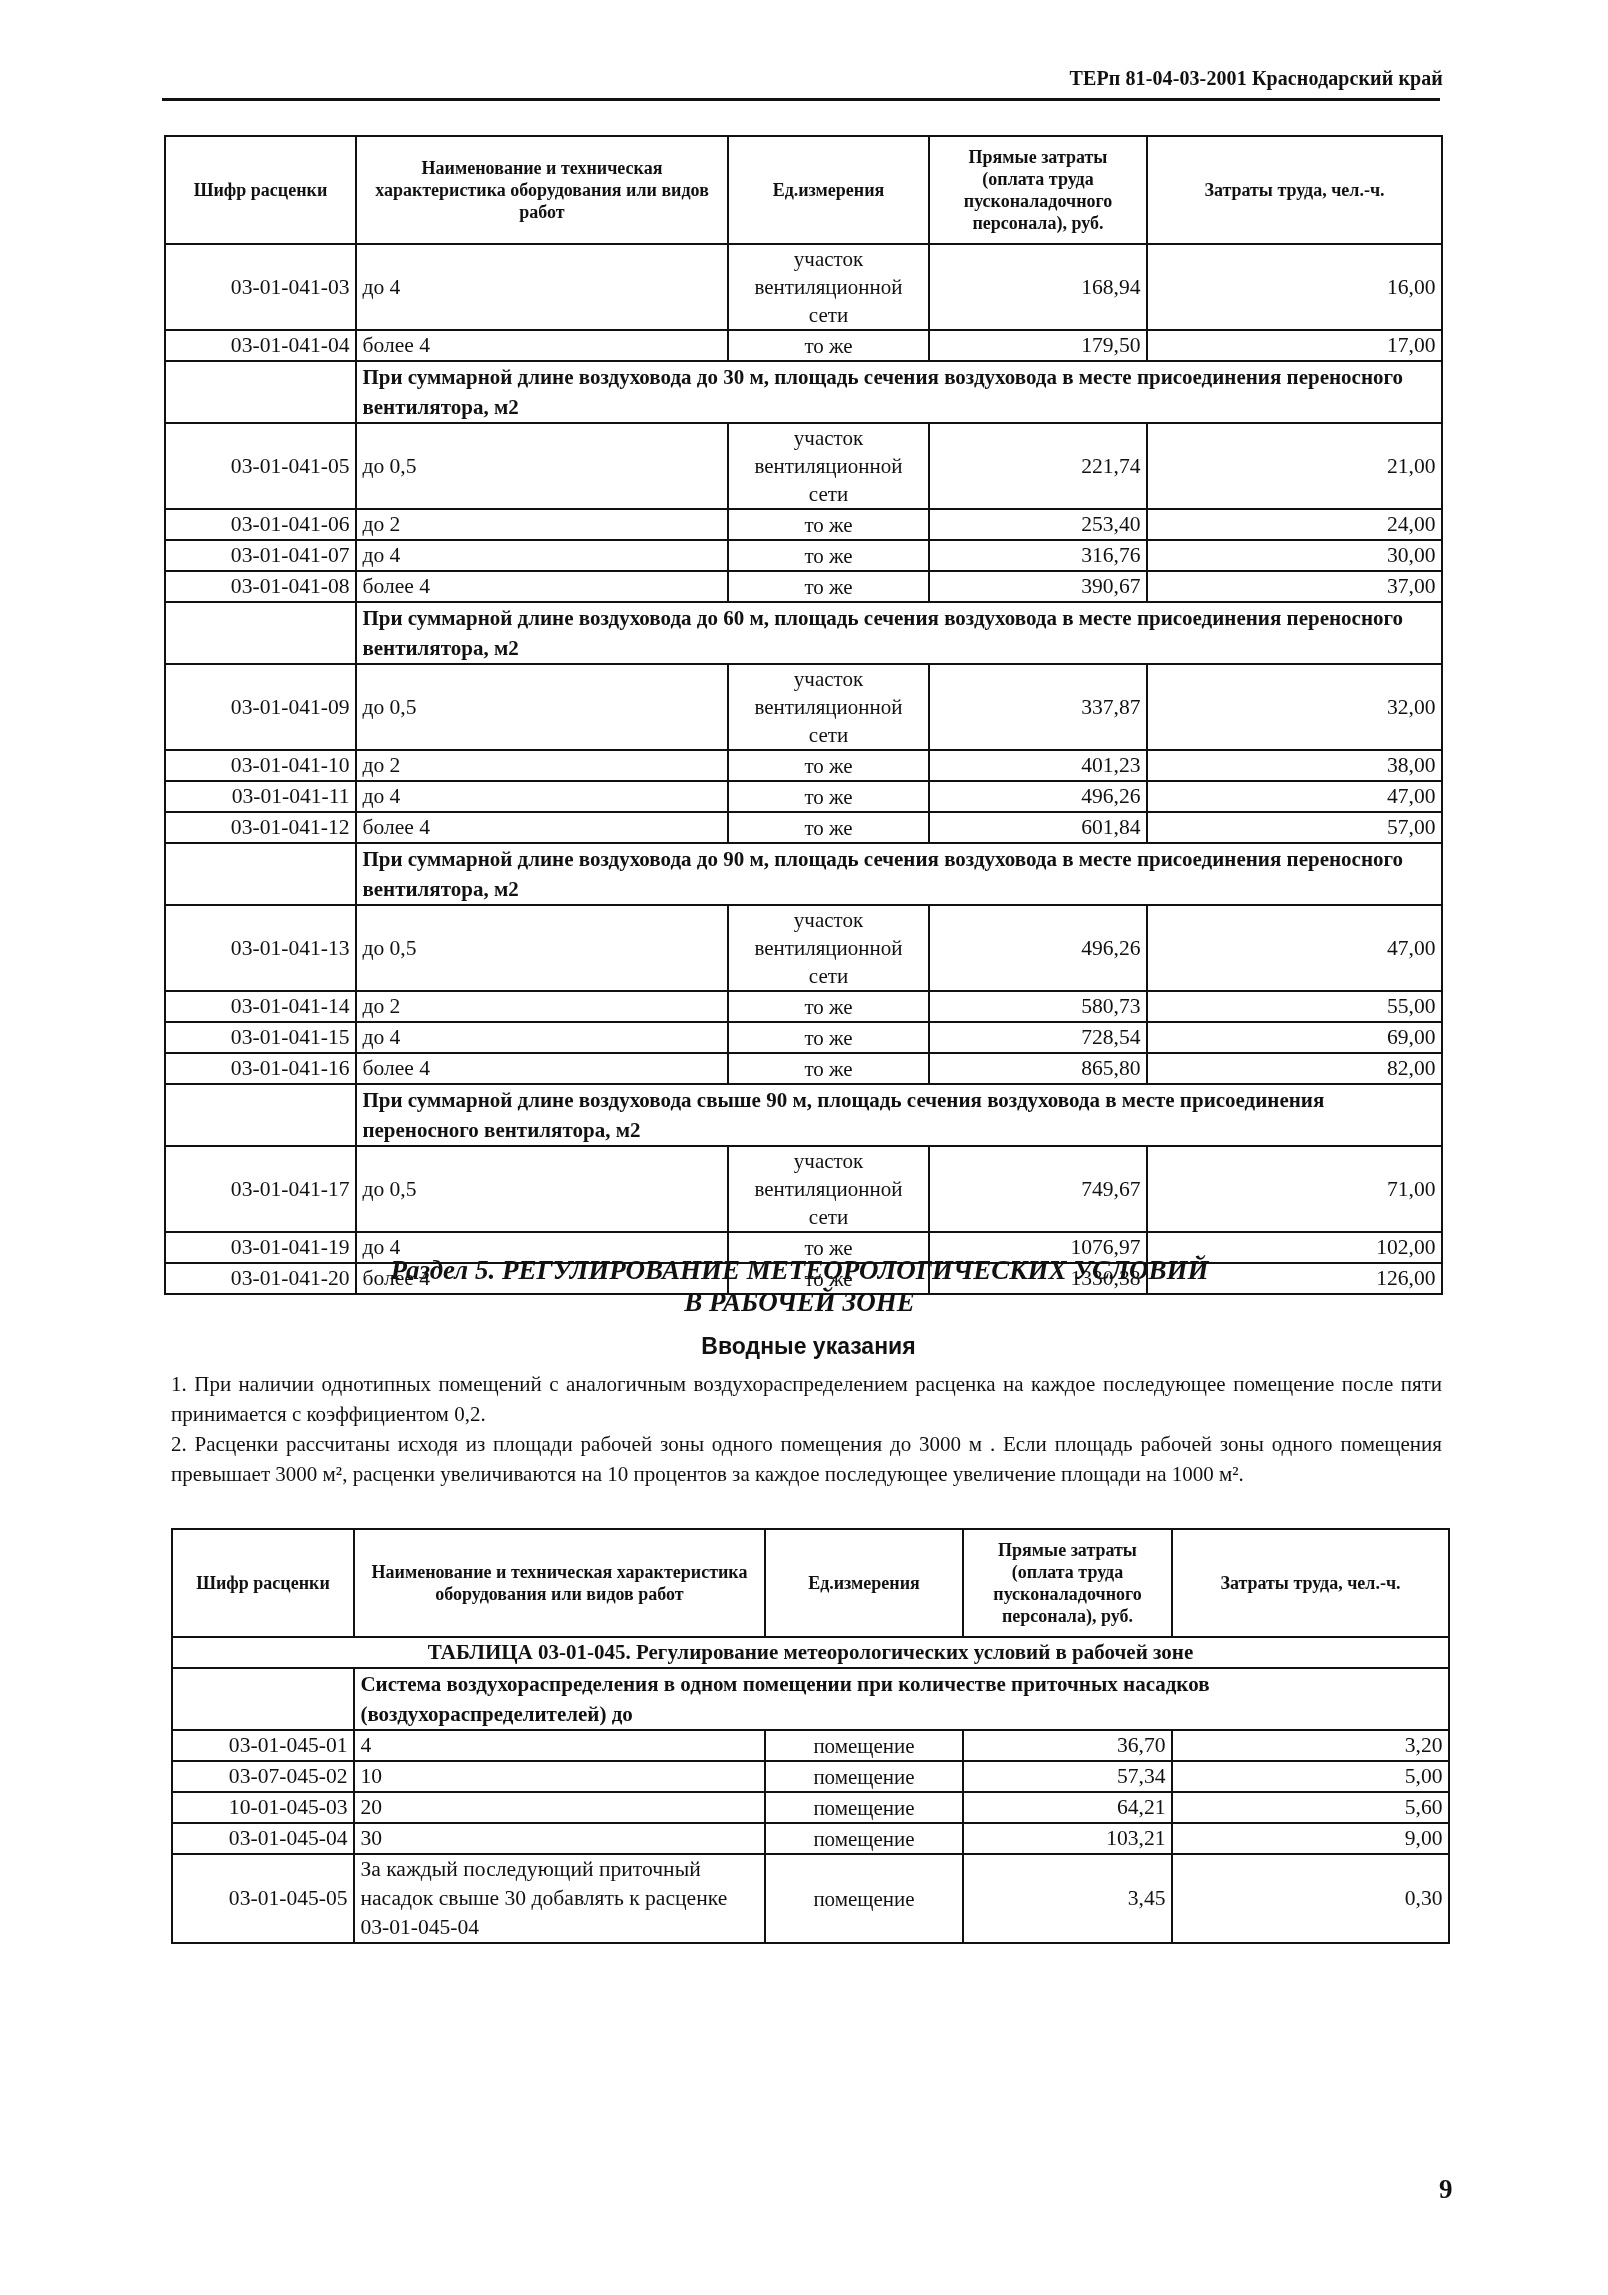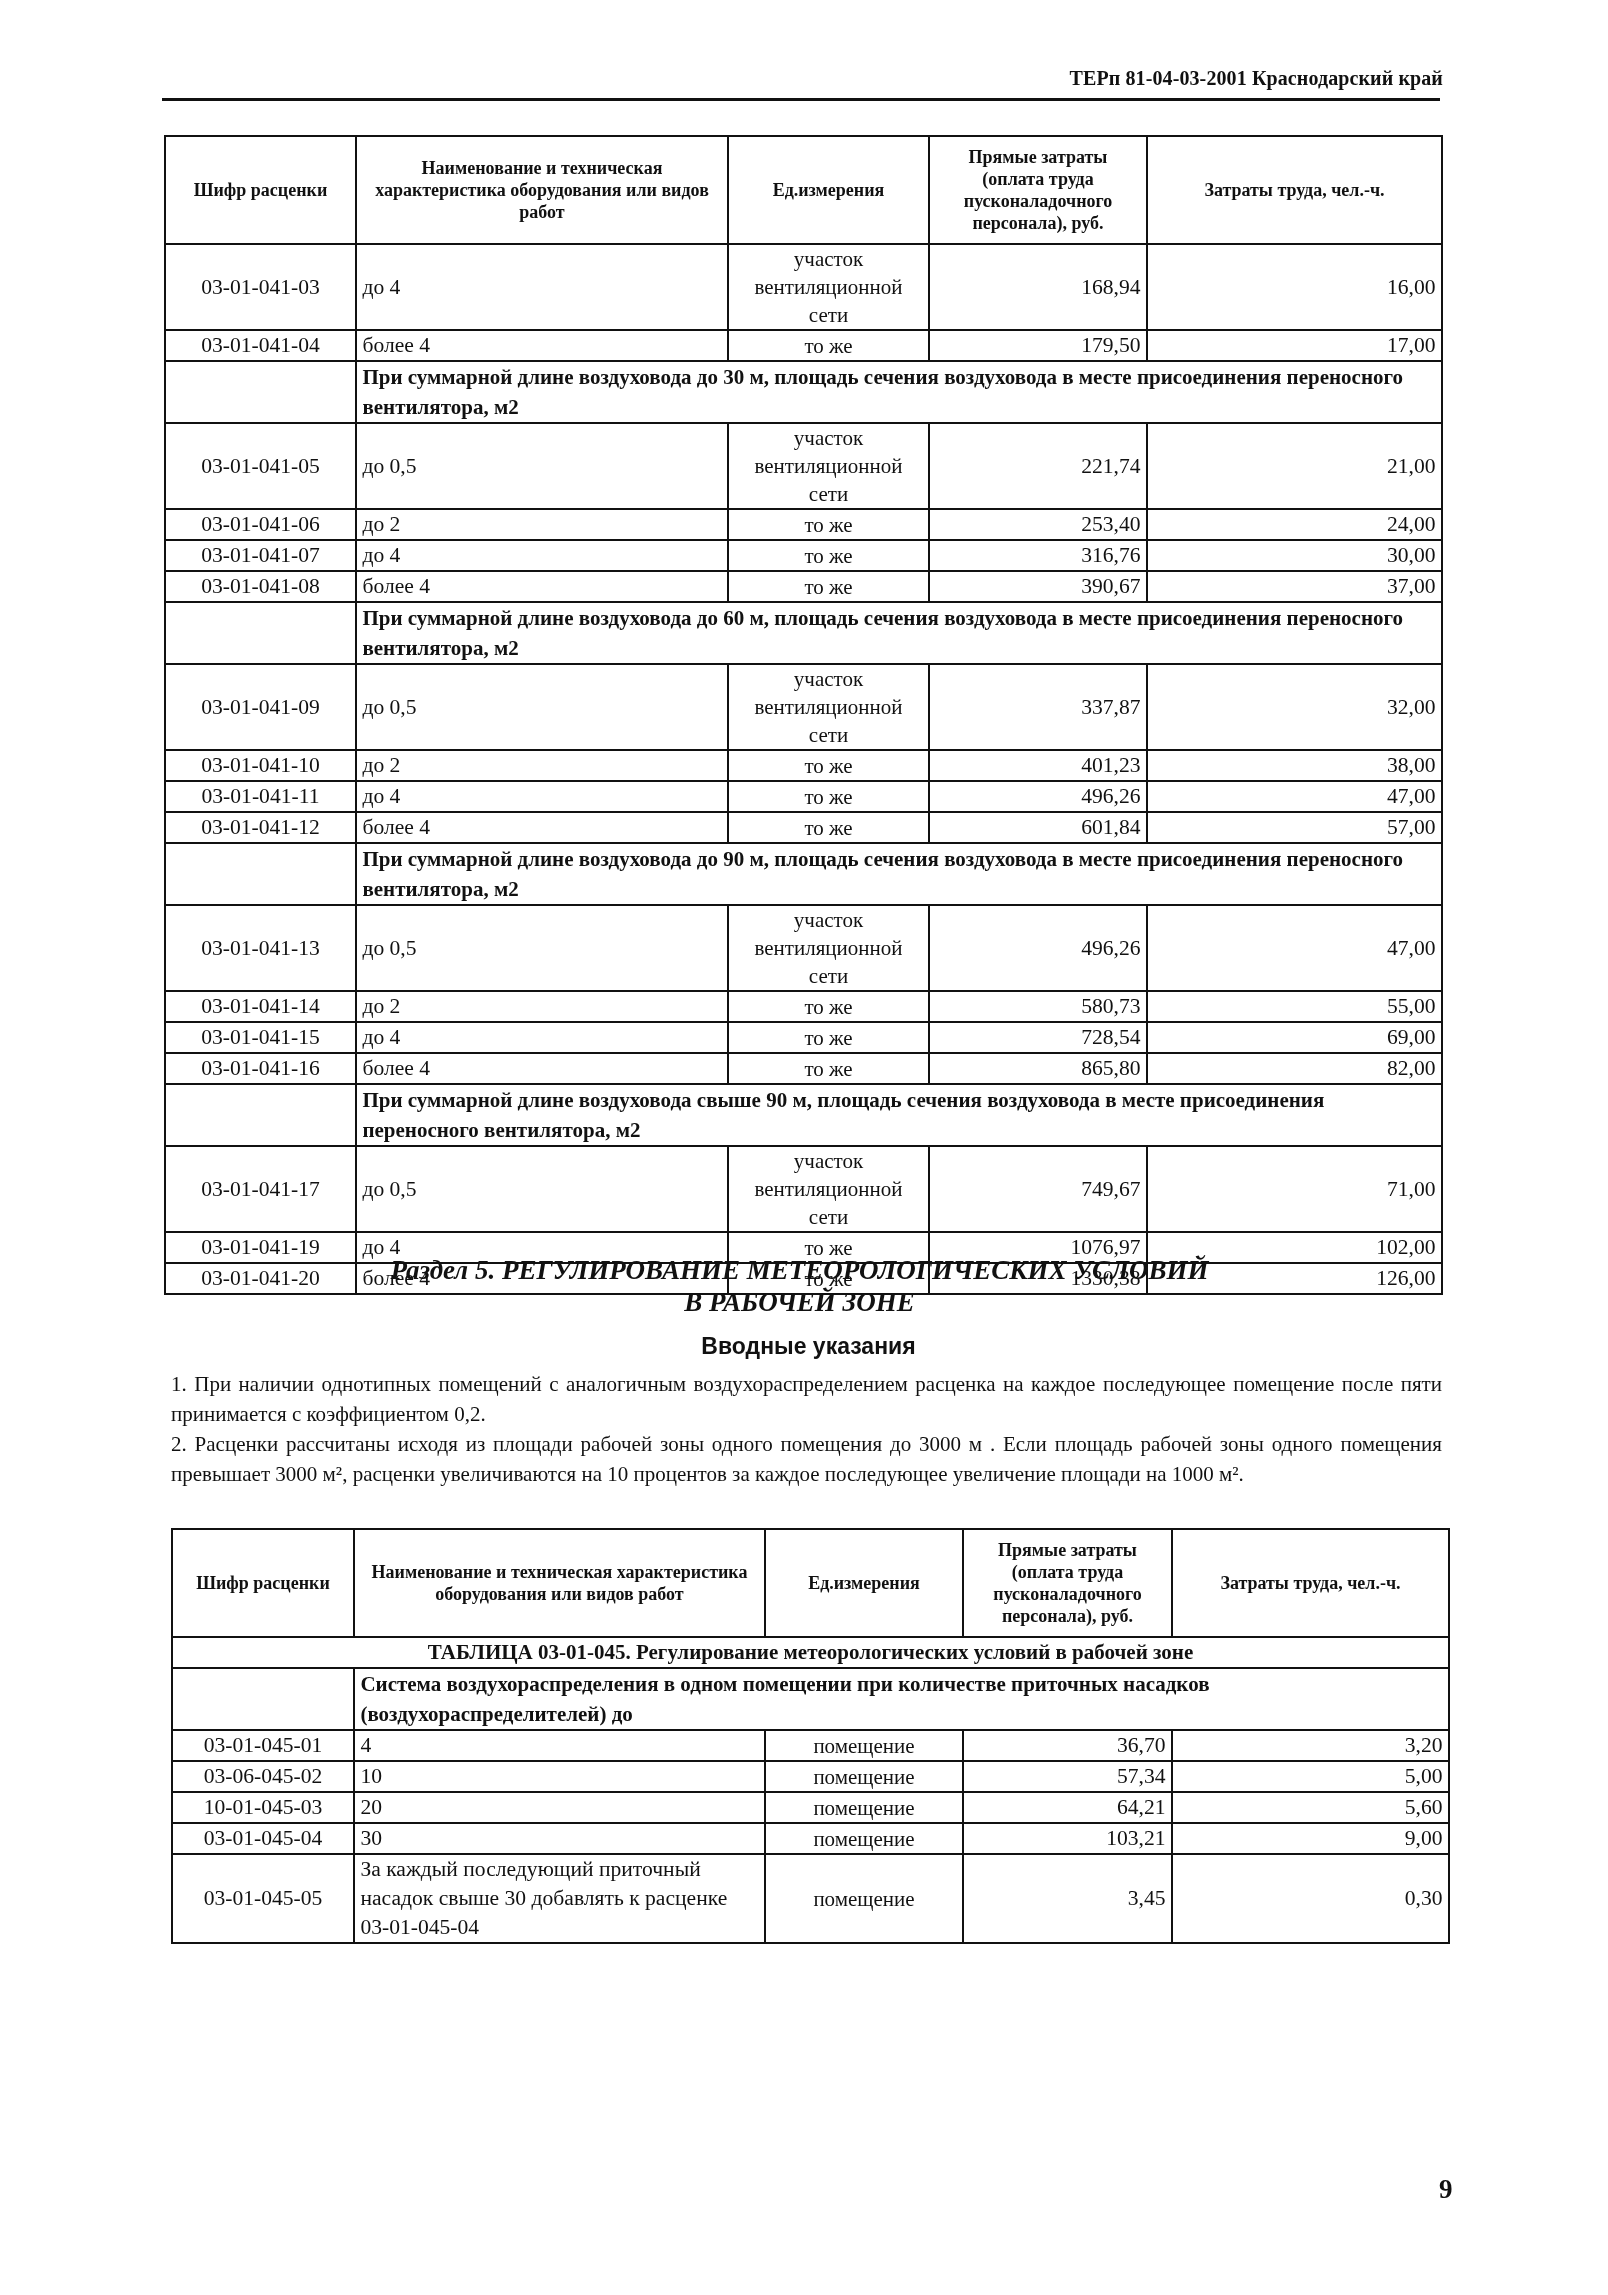--- a/index.html
+++ b/index.html
@@ -19,21 +19,21 @@
     font-size: 21.6px; line-height: 29px;
   }
   table.rates td, table.rates th {
     border: 2px solid #111; padding: 0 5.4px; vertical-align: middle;
   }
   table.rates th {
     font-weight: bold; font-size: 18px; line-height: 22px; text-align: center;
   }
   .t1 { left: 164px; top: 135px; width: 1277px; }
   .t2 { left: 171px; top: 1528px; width: 1277px; }
-  .code { text-align: center; border-radius: 26px; }
+  .code { text-align: right; border-radius: 26px; }
   .name { text-align: left; }
   .unit { text-align: center; font-size: 21px; line-height: 28px; }
   .num  { text-align: right; }
   .group { font-weight: bold; text-align: left; font-size: 21px; line-height: 30px; }
   .caption { text-align: center; font-weight: bold; font-size: 21px; }
   .section-title {
     position: absolute; left: 193px; top: 1254px; width: 1213px;
     text-align: center; font-style: italic; font-weight: bold; font-size: 27px; line-height: 32px;
   }
   .intro-title {
@@ -251,21 +251,21 @@
   </tbody>
   <tbody id="t2-body">
       <tr>
         <td class="code">03-01-045-01</td>
         <td class="name">4</td>
         <td class="unit">помещение</td>
         <td class="num">36,70</td>
         <td class="num">3,20</td>
       </tr>
       <tr>
-        <td class="code">03-06-045-02</td>
+        <td class="code">03-07-045-02</td>
         <td class="name">10</td>
         <td class="unit">помещение</td>
         <td class="num">57,34</td>
         <td class="num">5,00</td>
       </tr>
       <tr>
         <td class="code">10-01-045-03</td>
         <td class="name">20</td>
         <td class="unit">помещение</td>
         <td class="num">64,21</td>

